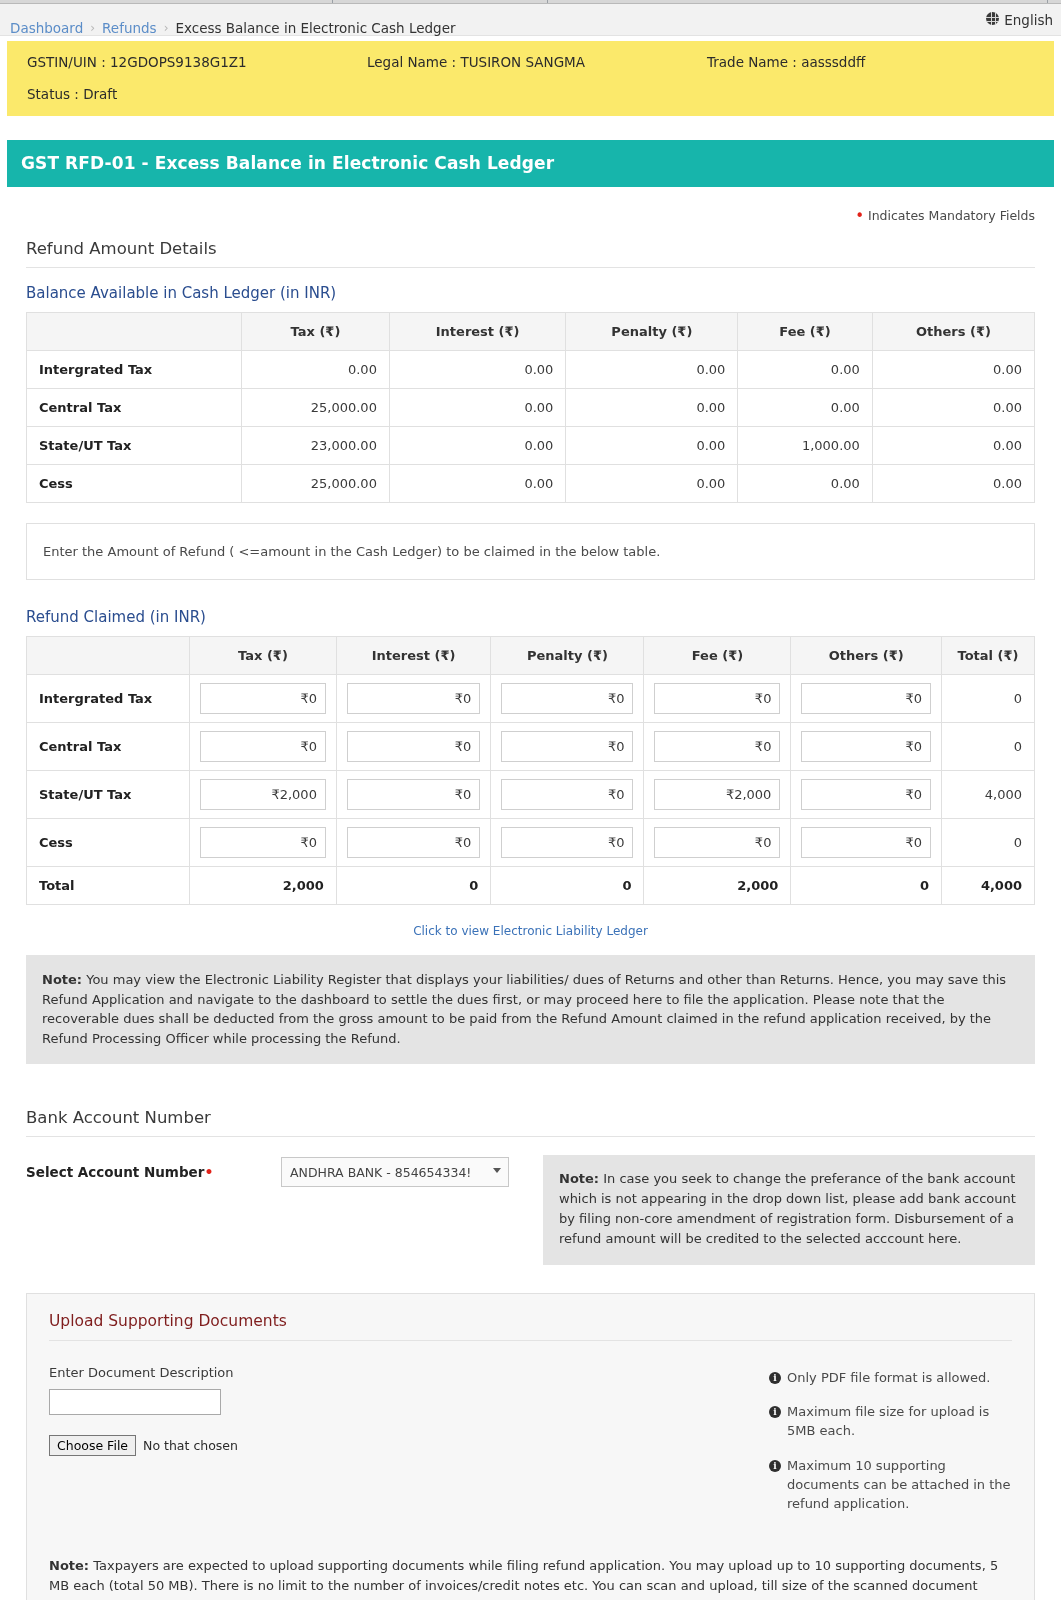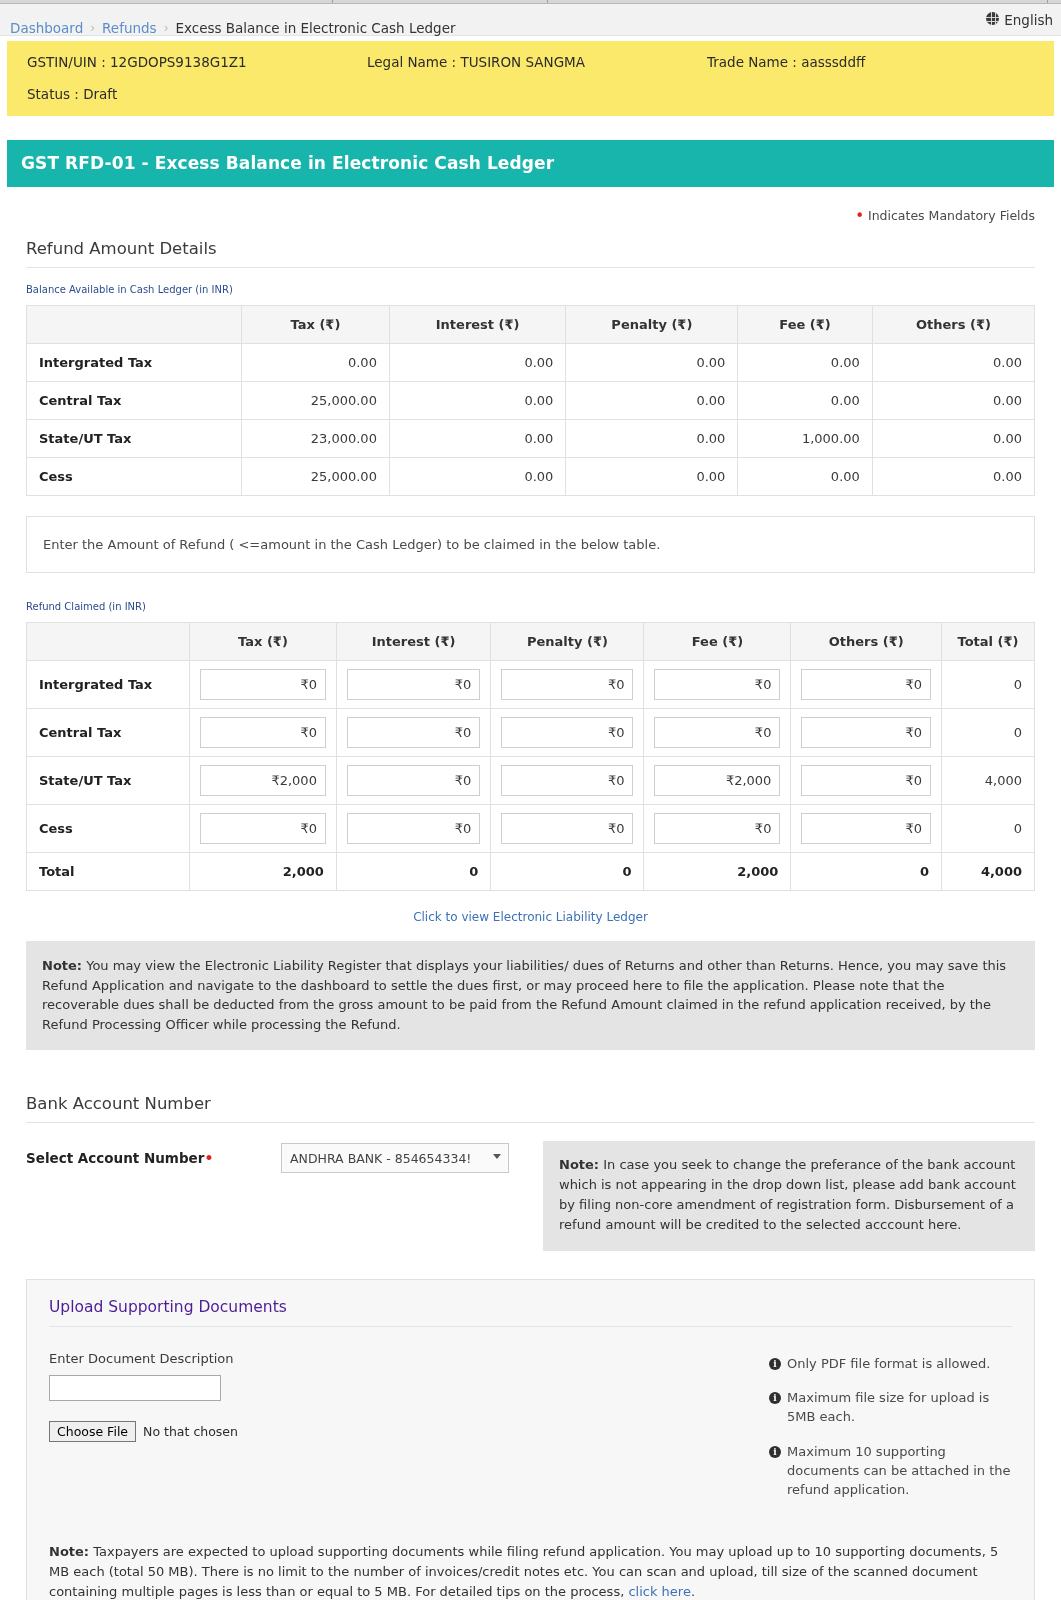--- a/index.html
+++ b/index.html
@@ -81,21 +81,21 @@
   }
   .mandatory .star { color: #e2231a; font-size: 15px; vertical-align: -1px; }
 
   .sec-title {
     font-size: 16.5px; color: #3a3a3a; font-weight: normal;
     padding: 14px 0 9px 0;
     border-bottom: 1px solid #e3e3e3;
     margin-bottom: 16px;
   }
   .sub-title {
-    font-size: 10px; color: #2a4d8f; margin: 0 0 10px 0;
+    font-size: 15px; color: #2a4d8f; margin: 0 0 10px 0;
   }
 
   
   table.gst { width: 100%; border-collapse: collapse; }
   table.gst th, table.gst td {
     border: 1px solid #e0e0e0;
     font-size: 13px;
     padding: 11px 12px;
   }
   table.gst thead th {
@@ -166,21 +166,21 @@
     flex: 1; background: #e4e4e4; padding: 14px 16px 15px 16px;
     font-size: 13px; color: #333; line-height: 1.55; margin-left: 30px;
   }
 
   
   .upload-card {
     border: 1px solid #e0e0e0; background: #f7f7f7;
     margin-top: 28px; padding: 18px 22px 20px 22px;
   }
   .upload-title {
-    font-size: 15.5px; color: #4c1d95; padding-bottom: 10px;
+    font-size: 15.5px; color: #7f1d1d; padding-bottom: 10px;
     border-bottom: 1px solid #e3e3e3; margin-bottom: 24px;
   }
   .upload-body { display: flex; }
   .upload-left { width: 720px; }
   .upload-right { flex: 1; padding-top: 4px; }
   .fld-label { font-size: 13px; color: #3a3a3a; margin-bottom: 9px; }
   input.desc {
     width: 172px; height: 26px; border: 1px solid #a9a9a9;
     background: #fff; font-size: 13px; padding: 0 5px;
     font-family: "DejaVu Sans", "Liberation Sans", sans-serif;

